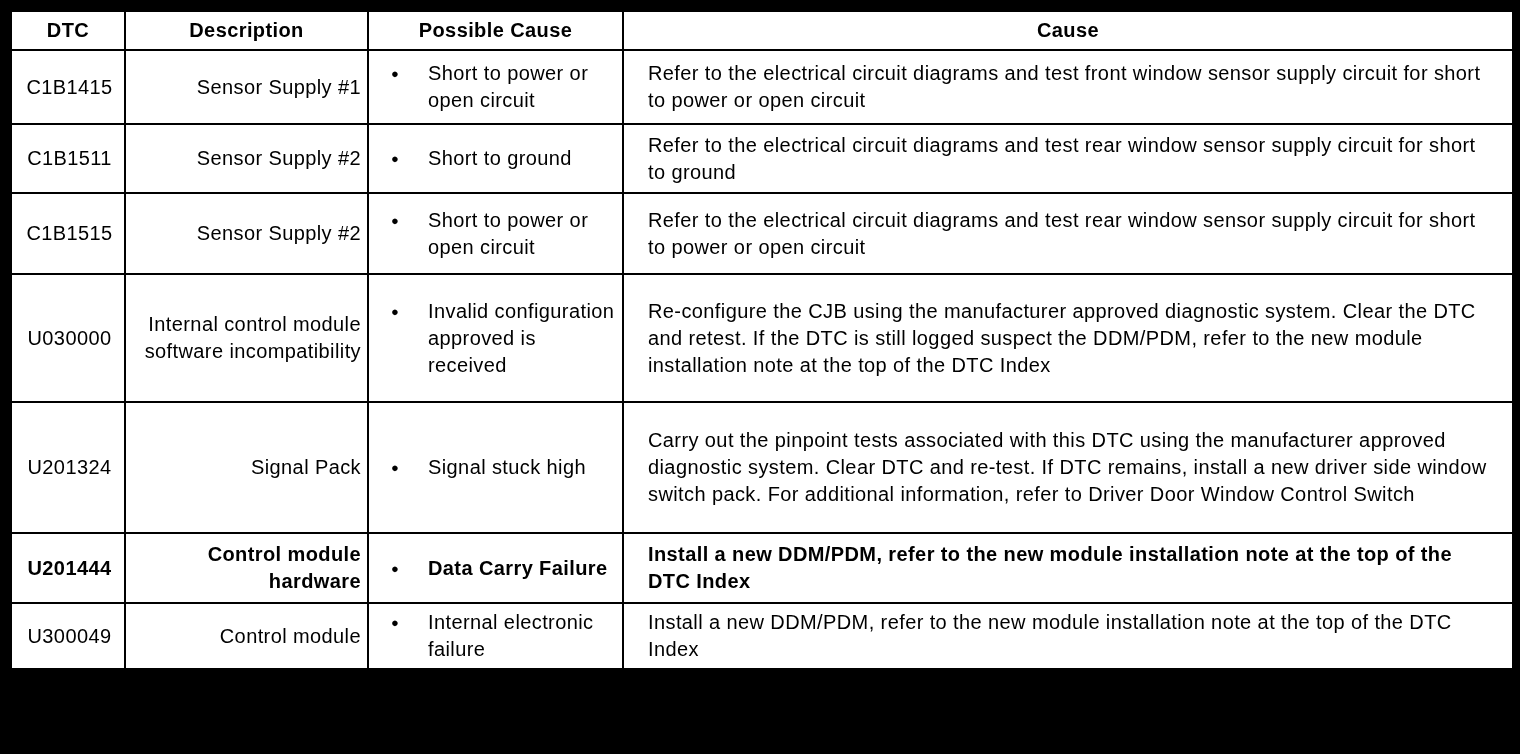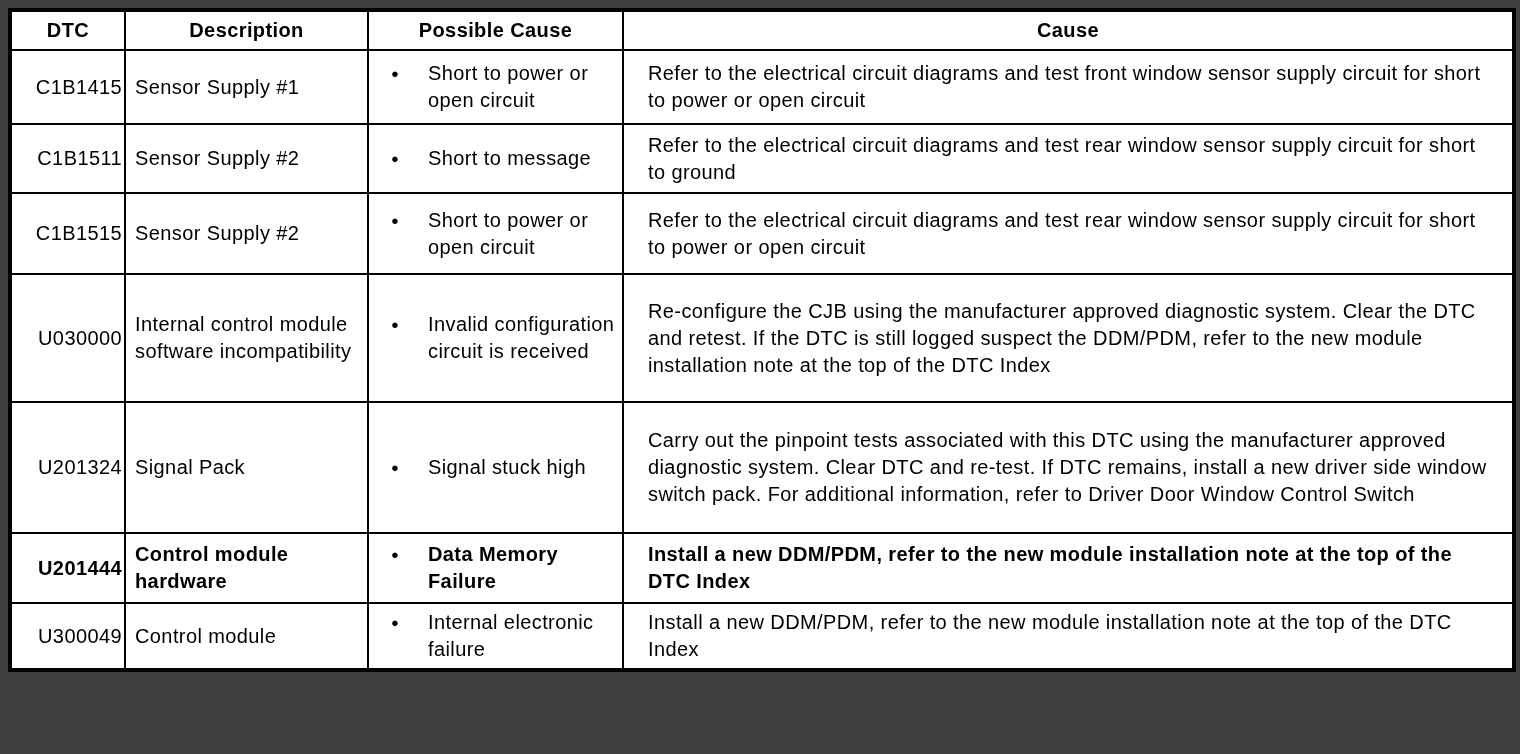--- a/index.html
+++ b/index.html
@@ -7,21 +7,21 @@
     padding: 0;
     background: #ffffff;
     color: #000000;
     font-family: "Liberation Sans", "DejaVu Sans", sans-serif;
   }
   .page {
     width: 1520px;
     height: 754px;
     box-sizing: border-box;
     padding: 8px;
-    background: #404040;
+    background: #000000;
   }
   table.dtc-table {
     border-collapse: collapse;
     table-layout: fixed;
     width: 1504px;
     background: #ffffff;
   }
   table.dtc-table th,
   table.dtc-table td {
     border: 2px solid #000000;
@@ -37,25 +37,25 @@
   }
   thead th {
     border-bottom: 4px solid #000000;
     font-weight: bold;
     text-align: center;
     height: 33px;
     padding: 2px 4px;
   }
   td.dtc-cell {
     padding: 2px 2px 2px 5px;
-    text-align: right;
+    text-align: center;
   }
   td.desc-cell {
     padding: 2px 6px 2px 9px;
-    text-align: left;
+    text-align: right;
   }
   td.cause-cell {
     padding: 2px 6px 2px 22px;
   }
   td.action-cell {
     padding: 3px 18px 3px 24px;
     text-align: left;
   }
   .cause-item {
     display: flex;
@@ -110,21 +110,21 @@
           </div>
         </td>
         <td class="action-cell">Refer to the electrical circuit diagrams and test front window sensor supply circuit for short to power or open circuit</td>
       </tr>
       <tr class="r2">
         <td class="dtc-cell">C1B1511</td>
         <td class="desc-cell">Sensor Supply #2</td>
         <td class="cause-cell">
           <div class="cause-item">
             <span class="bullet">●</span>
-            <span class="cause-text">Short to message</span>
+            <span class="cause-text">Short to ground</span>
           </div>
         </td>
         <td class="action-cell">Refer to the electrical circuit diagrams and test rear window sensor supply circuit for short to ground</td>
       </tr>
       <tr class="r3">
         <td class="dtc-cell">C1B1515</td>
         <td class="desc-cell">Sensor Supply #2</td>
         <td class="cause-cell">
           <div class="cause-item">
             <span class="bullet">●</span>
@@ -132,21 +132,21 @@
           </div>
         </td>
         <td class="action-cell">Refer to the electrical circuit diagrams and test rear window sensor supply circuit for short to power or open circuit</td>
       </tr>
       <tr class="r4">
         <td class="dtc-cell">U030000</td>
         <td class="desc-cell">Internal control module software incompatibility</td>
         <td class="cause-cell">
           <div class="cause-item">
             <span class="bullet">●</span>
-            <span class="cause-text">Invalid configuration circuit is received</span>
+            <span class="cause-text">Invalid configuration approved is received</span>
           </div>
         </td>
         <td class="action-cell">Re-configure the CJB using the manufacturer approved diagnostic system. Clear the DTC and retest. If the DTC is still logged suspect the DDM/PDM, refer to the new module installation note at the top of the DTC Index</td>
       </tr>
       <tr class="r5">
         <td class="dtc-cell">U201324</td>
         <td class="desc-cell">Signal Pack</td>
         <td class="cause-cell">
           <div class="cause-item">
             <span class="bullet">●</span>
@@ -154,21 +154,21 @@
           </div>
         </td>
         <td class="action-cell">Carry out the pinpoint tests associated with this DTC using the manufacturer approved diagnostic system. Clear DTC and re-test. If DTC remains, install a new driver side window switch pack. For additional information, refer to Driver Door Window Control Switch</td>
       </tr>
       <tr class="r6">
         <td class="dtc-cell">U201444</td>
         <td class="desc-cell">Control module hardware</td>
         <td class="cause-cell">
           <div class="cause-item">
             <span class="bullet">●</span>
-            <span class="cause-text">Data Memory Failure</span>
+            <span class="cause-text">Data Carry Failure</span>
           </div>
         </td>
         <td class="action-cell">Install a new DDM/PDM, refer to the new module installation note at the top of the DTC Index</td>
       </tr>
       <tr class="r8">
         <td class="dtc-cell">U300049</td>
         <td class="desc-cell">Control module</td>
         <td class="cause-cell">
           <div class="cause-item">
             <span class="bullet">●</span>

